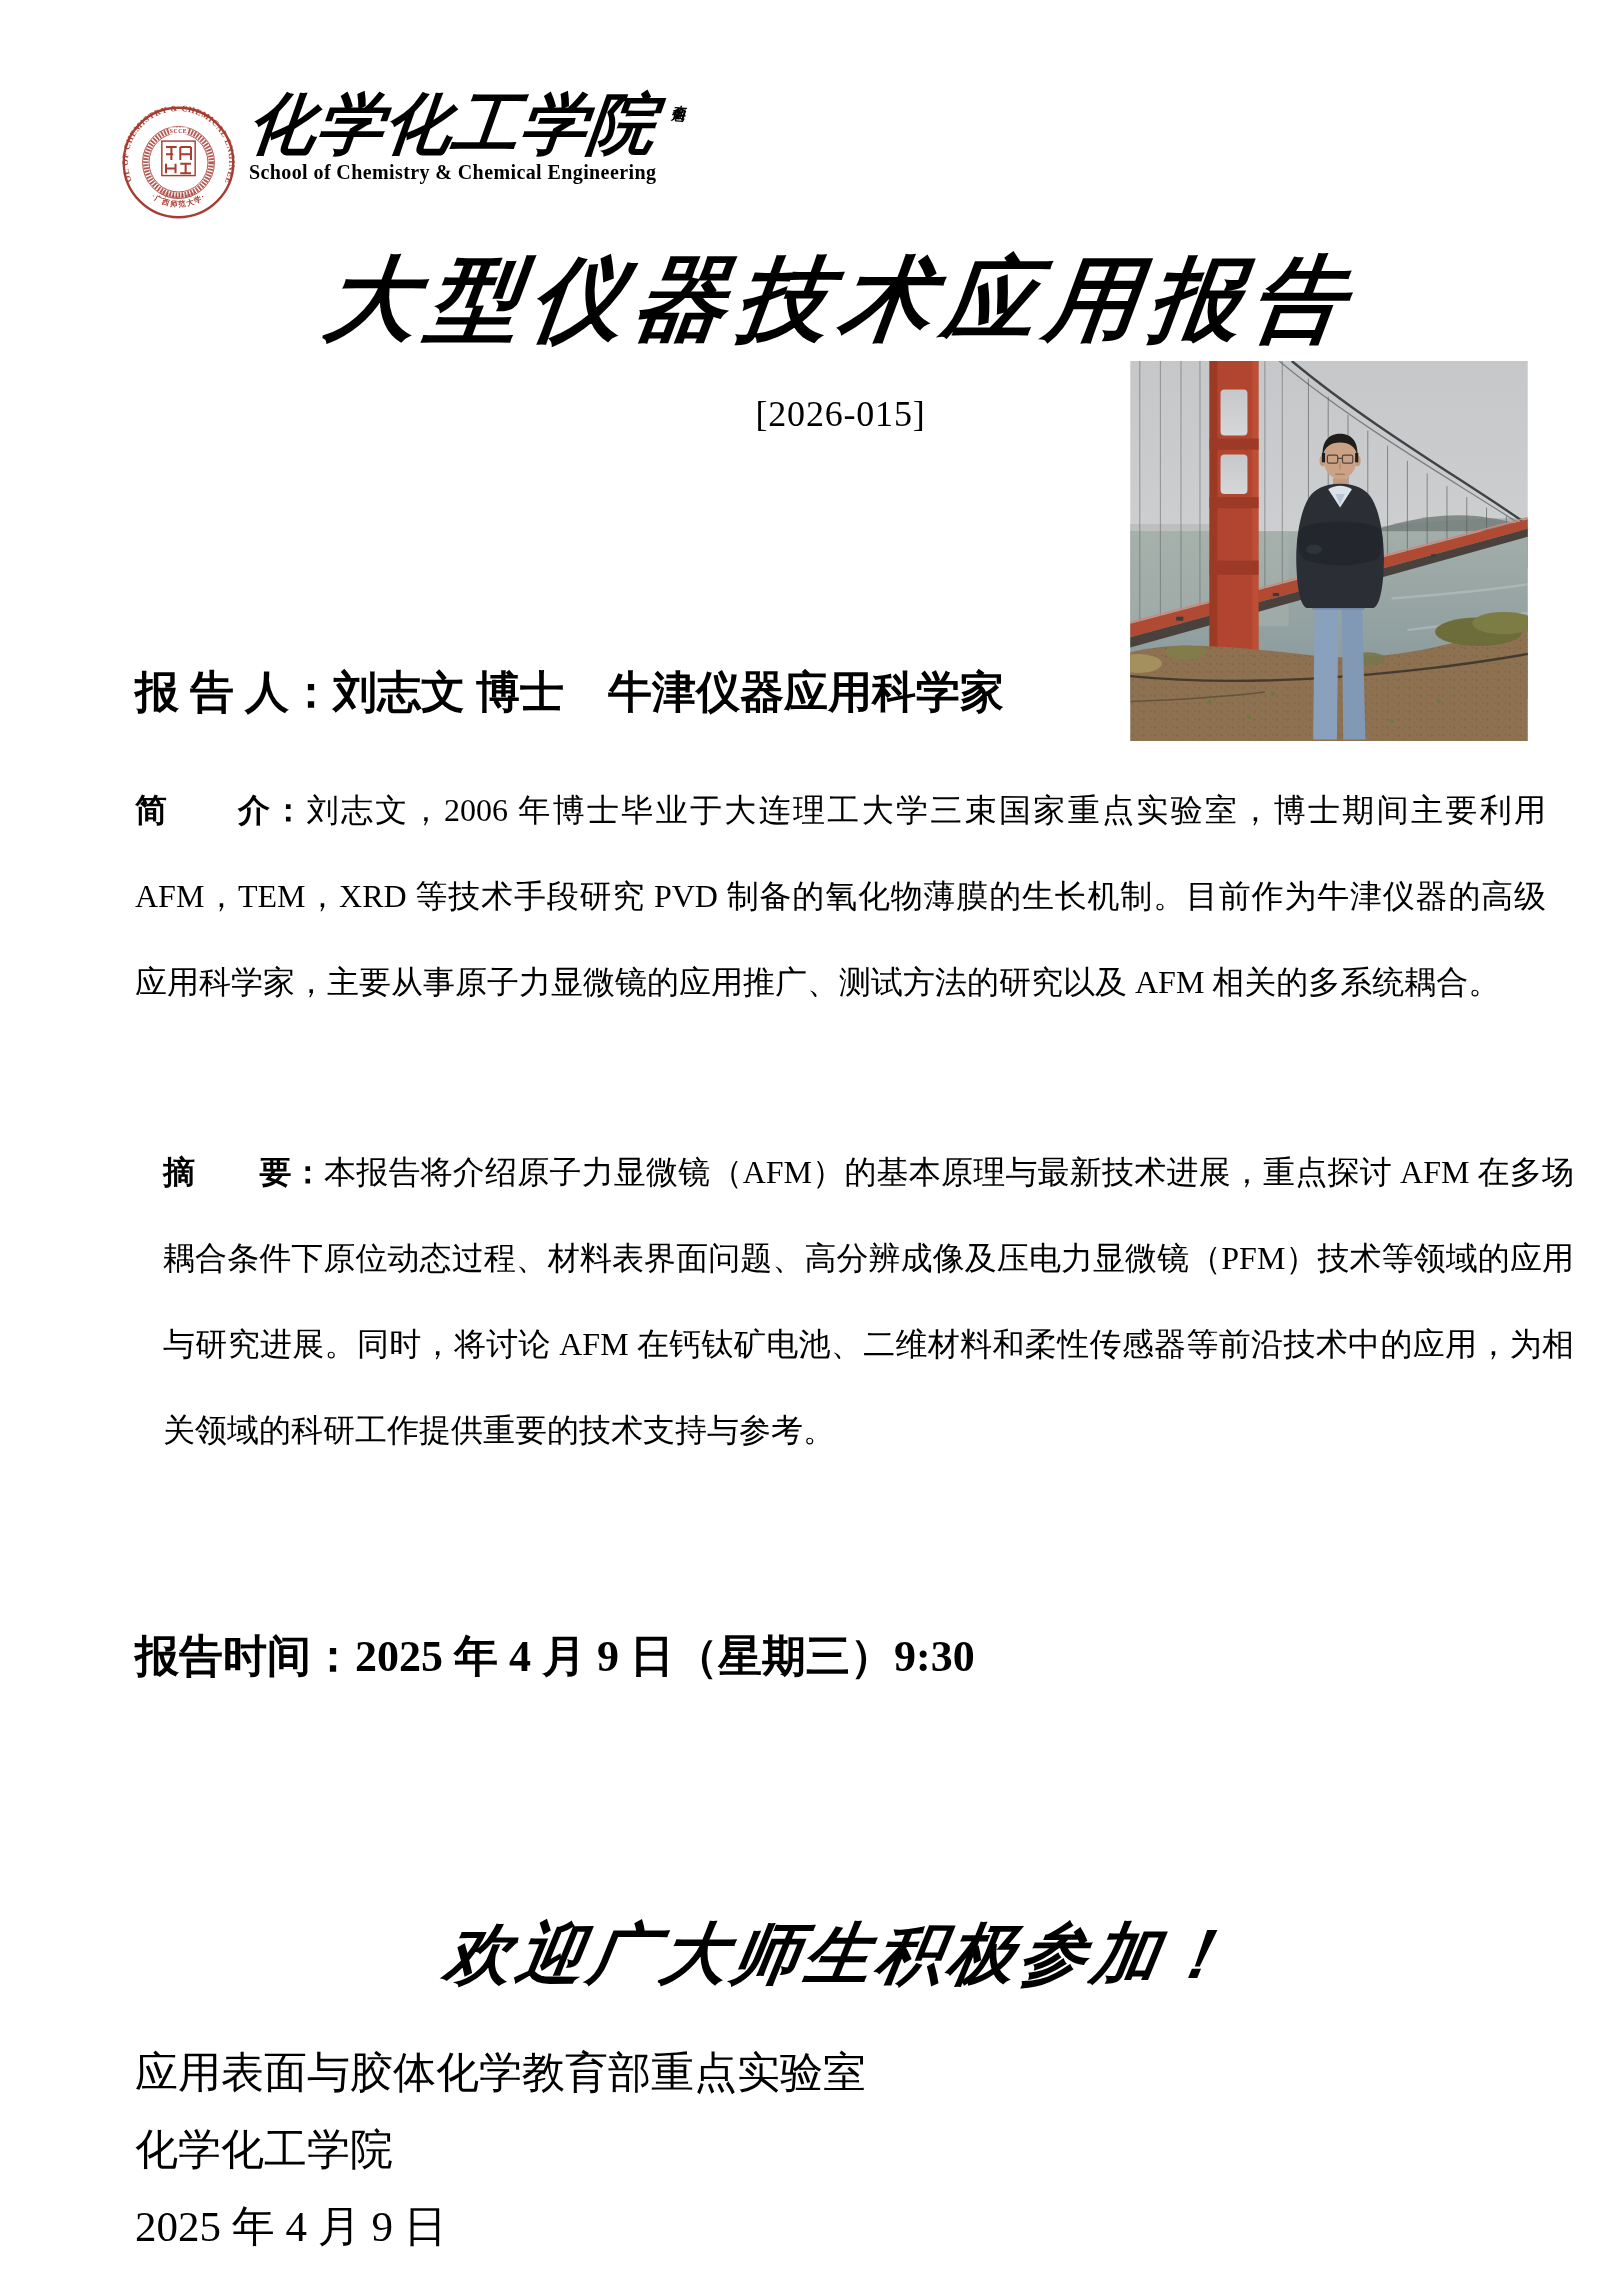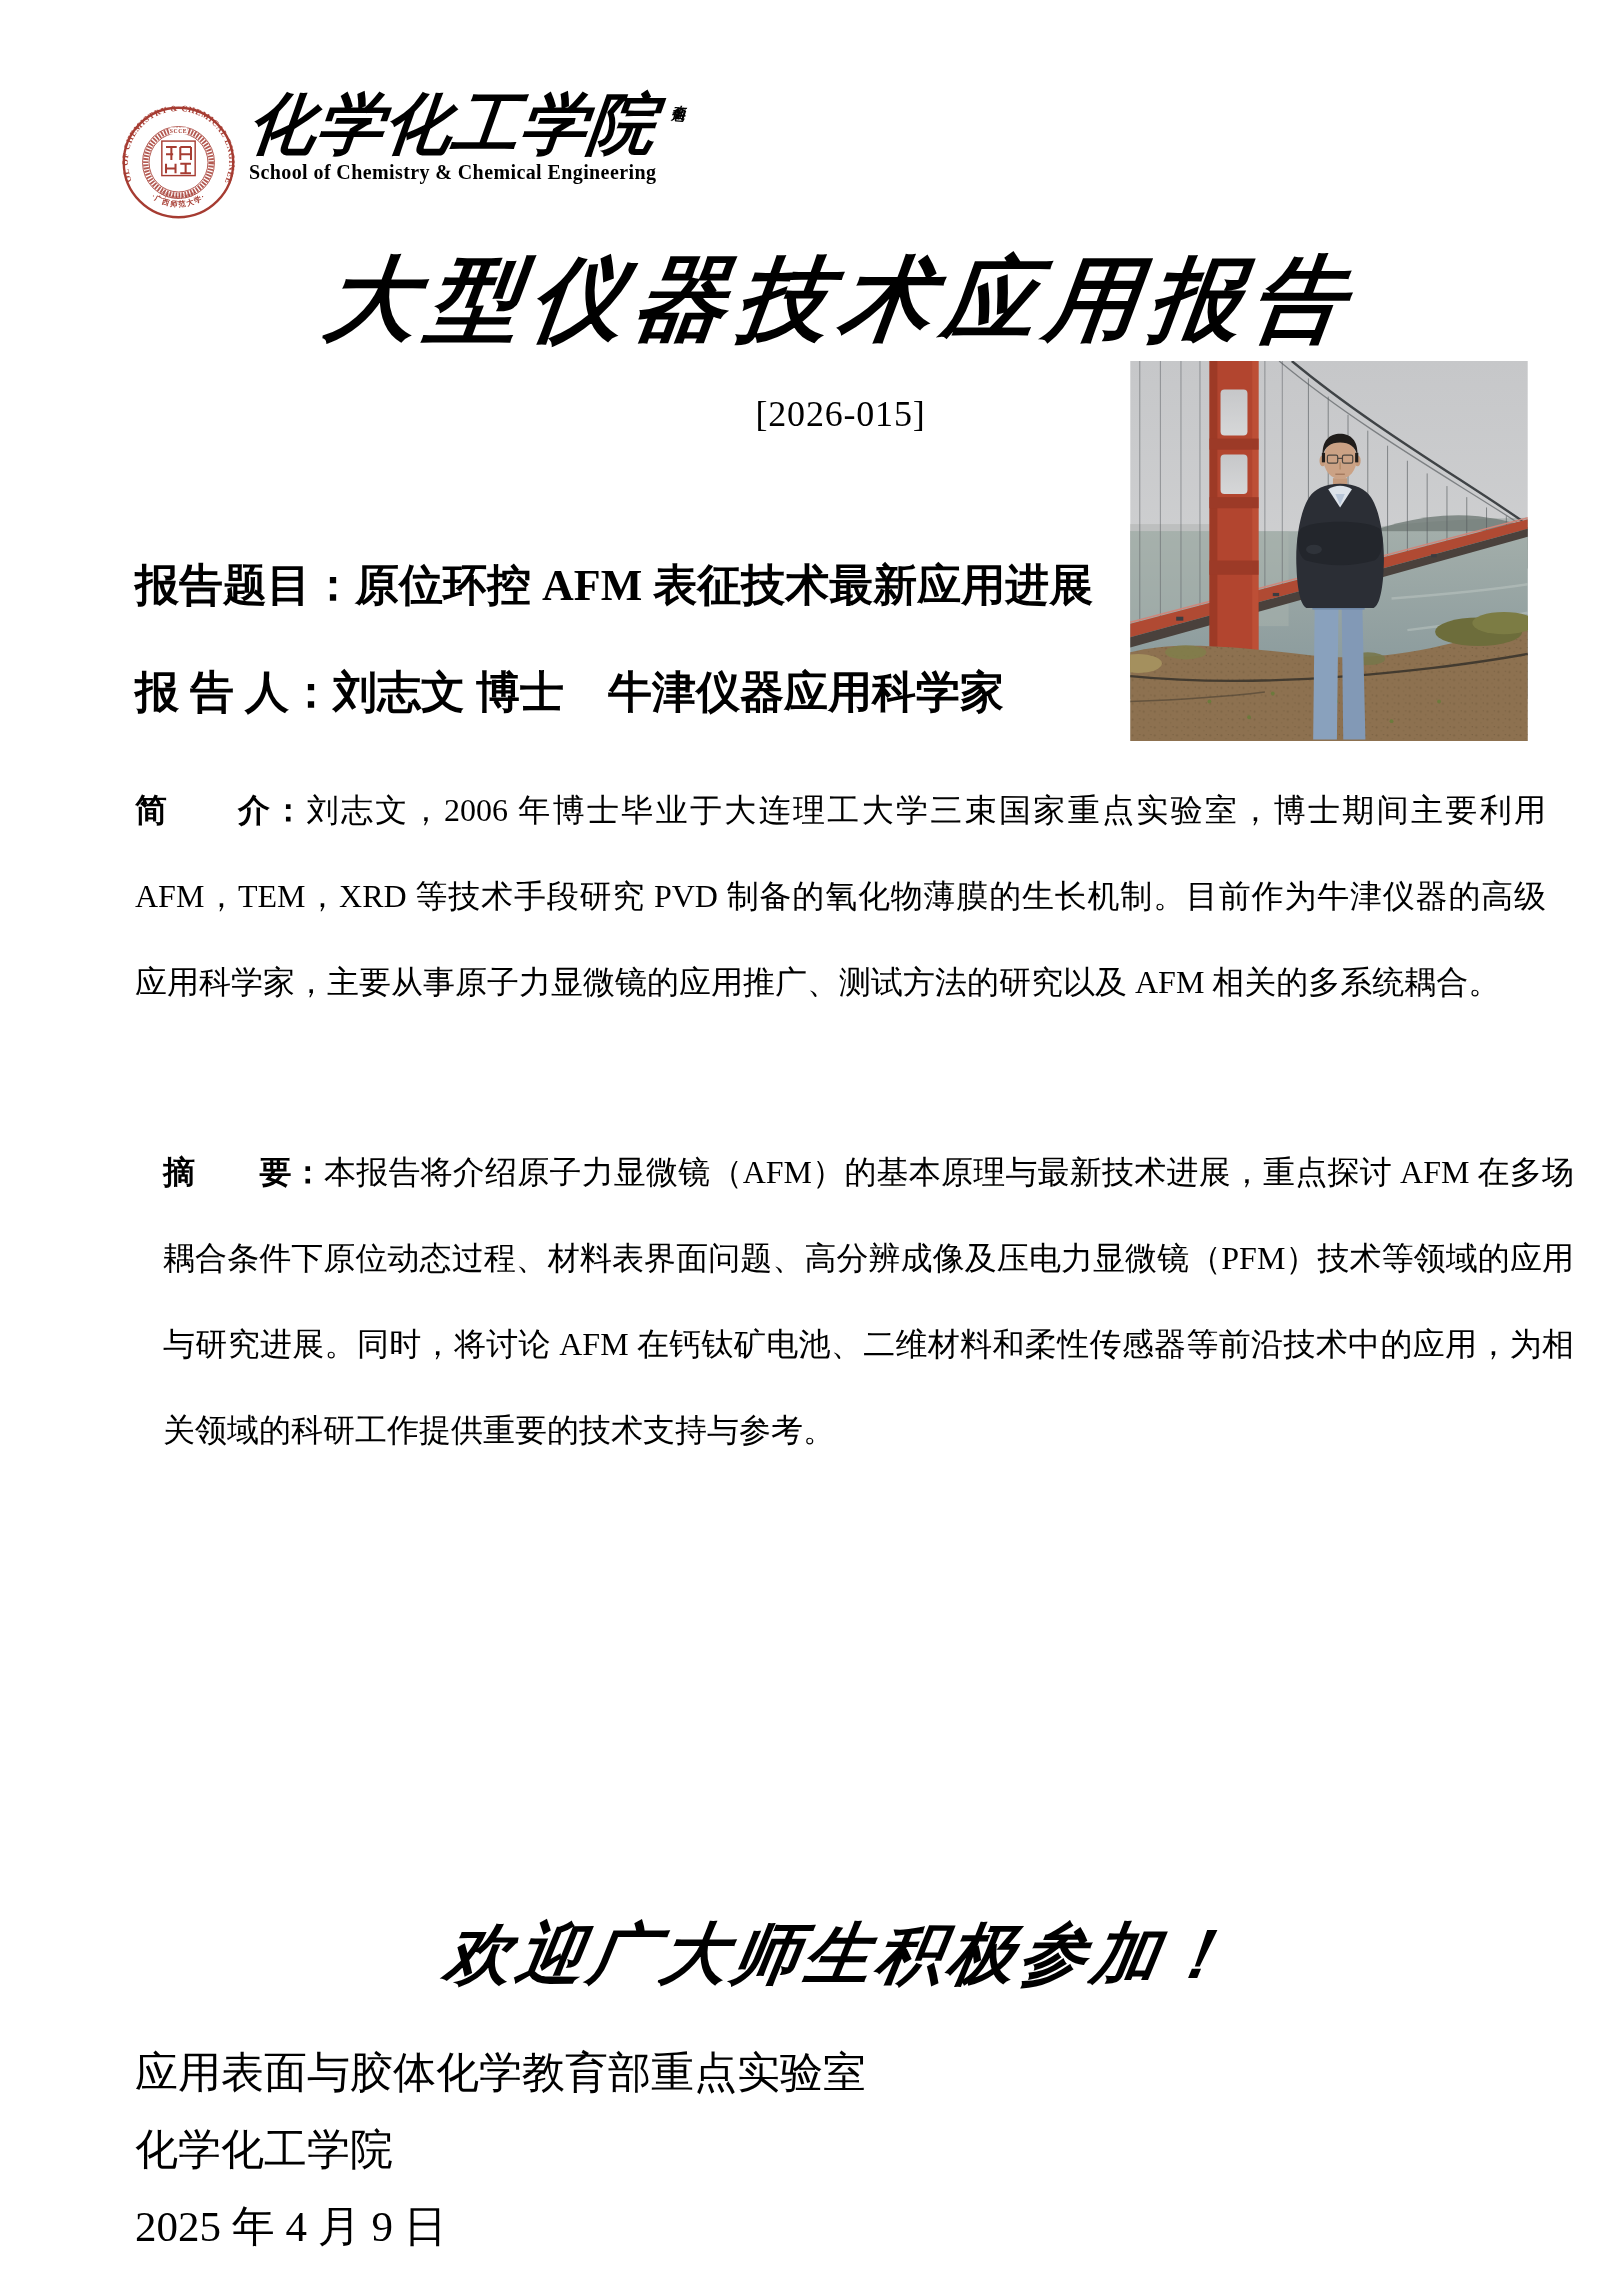--- a/index.html
+++ b/index.html
@@ -238,28 +238,28 @@
           <rect x="249" y="119" width="13" height="10" rx="2"></rect>
           <rect x="268" y="119" width="13" height="10" rx="2"></rect>
           <line x1="262" y1="123" x2="268" y2="123"></line>
         </g>
         <line x1="265" y1="128" x2="265" y2="137" stroke="#b08663" stroke-width="1.5"></line>
         <line x1="259" y1="143" x2="271" y2="143" stroke="#9c7257" stroke-width="1.5"></line>
       </g>
     </svg>
   </div>
 
-  <div class="bold-line line-topic"><span>报告题目：</span><span>原位环控 AFM 表征技术最新应用进展</span></div>
 
   <div class="bold-line line-speaker"><span>报 告 人：</span><span>刘志文 博士　牛津仪器应用科学家</span></div>
 
   <div class="para para-intro"><span class="label">简　　介：</span><span>刘志文，2006 年博士毕业于大连理工大学三束国家重点实验室，博士期间主要利用 AFM，TEM，XRD 等技术手段研究 PVD 制备的氧化物薄膜的生长机制。目前作为牛津仪器的高级应用科学家，主要从事原子力显微镜的应用推广、测试方法的研究以及 AFM 相关的多系统耦合。</span></div>
 
   <div class="para para-abstract"><span class="label">摘　　要：</span><span>本报告将介绍原子力显微镜（AFM）的基本原理与最新技术进展，重点探讨 AFM 在多场耦合条件下原位动态过程、材料表界面问题、高分辨成像及压电力显微镜（PFM）技术等领域的应用与研究进展。同时，将讨论 AFM 在钙钛矿电池、二维材料和柔性传感器等前沿技术中的应用，为相关领域的科研工作提供重要的技术支持与参考。</span></div>
 
+  <div class="bold-line line-time"><span>报告时间：</span><span>2025 年 4 月 9 日（星期三）9:30</span></div>
 
 
   <div class="welcome">欢迎广大师生积极参加！</div>
 
   <div class="footer">
     <div>应用表面与胶体化学教育部重点实验室</div>
     <div>化学化工学院</div>
     <div>2025 年 4 月 9 日</div>
   </div>
 

